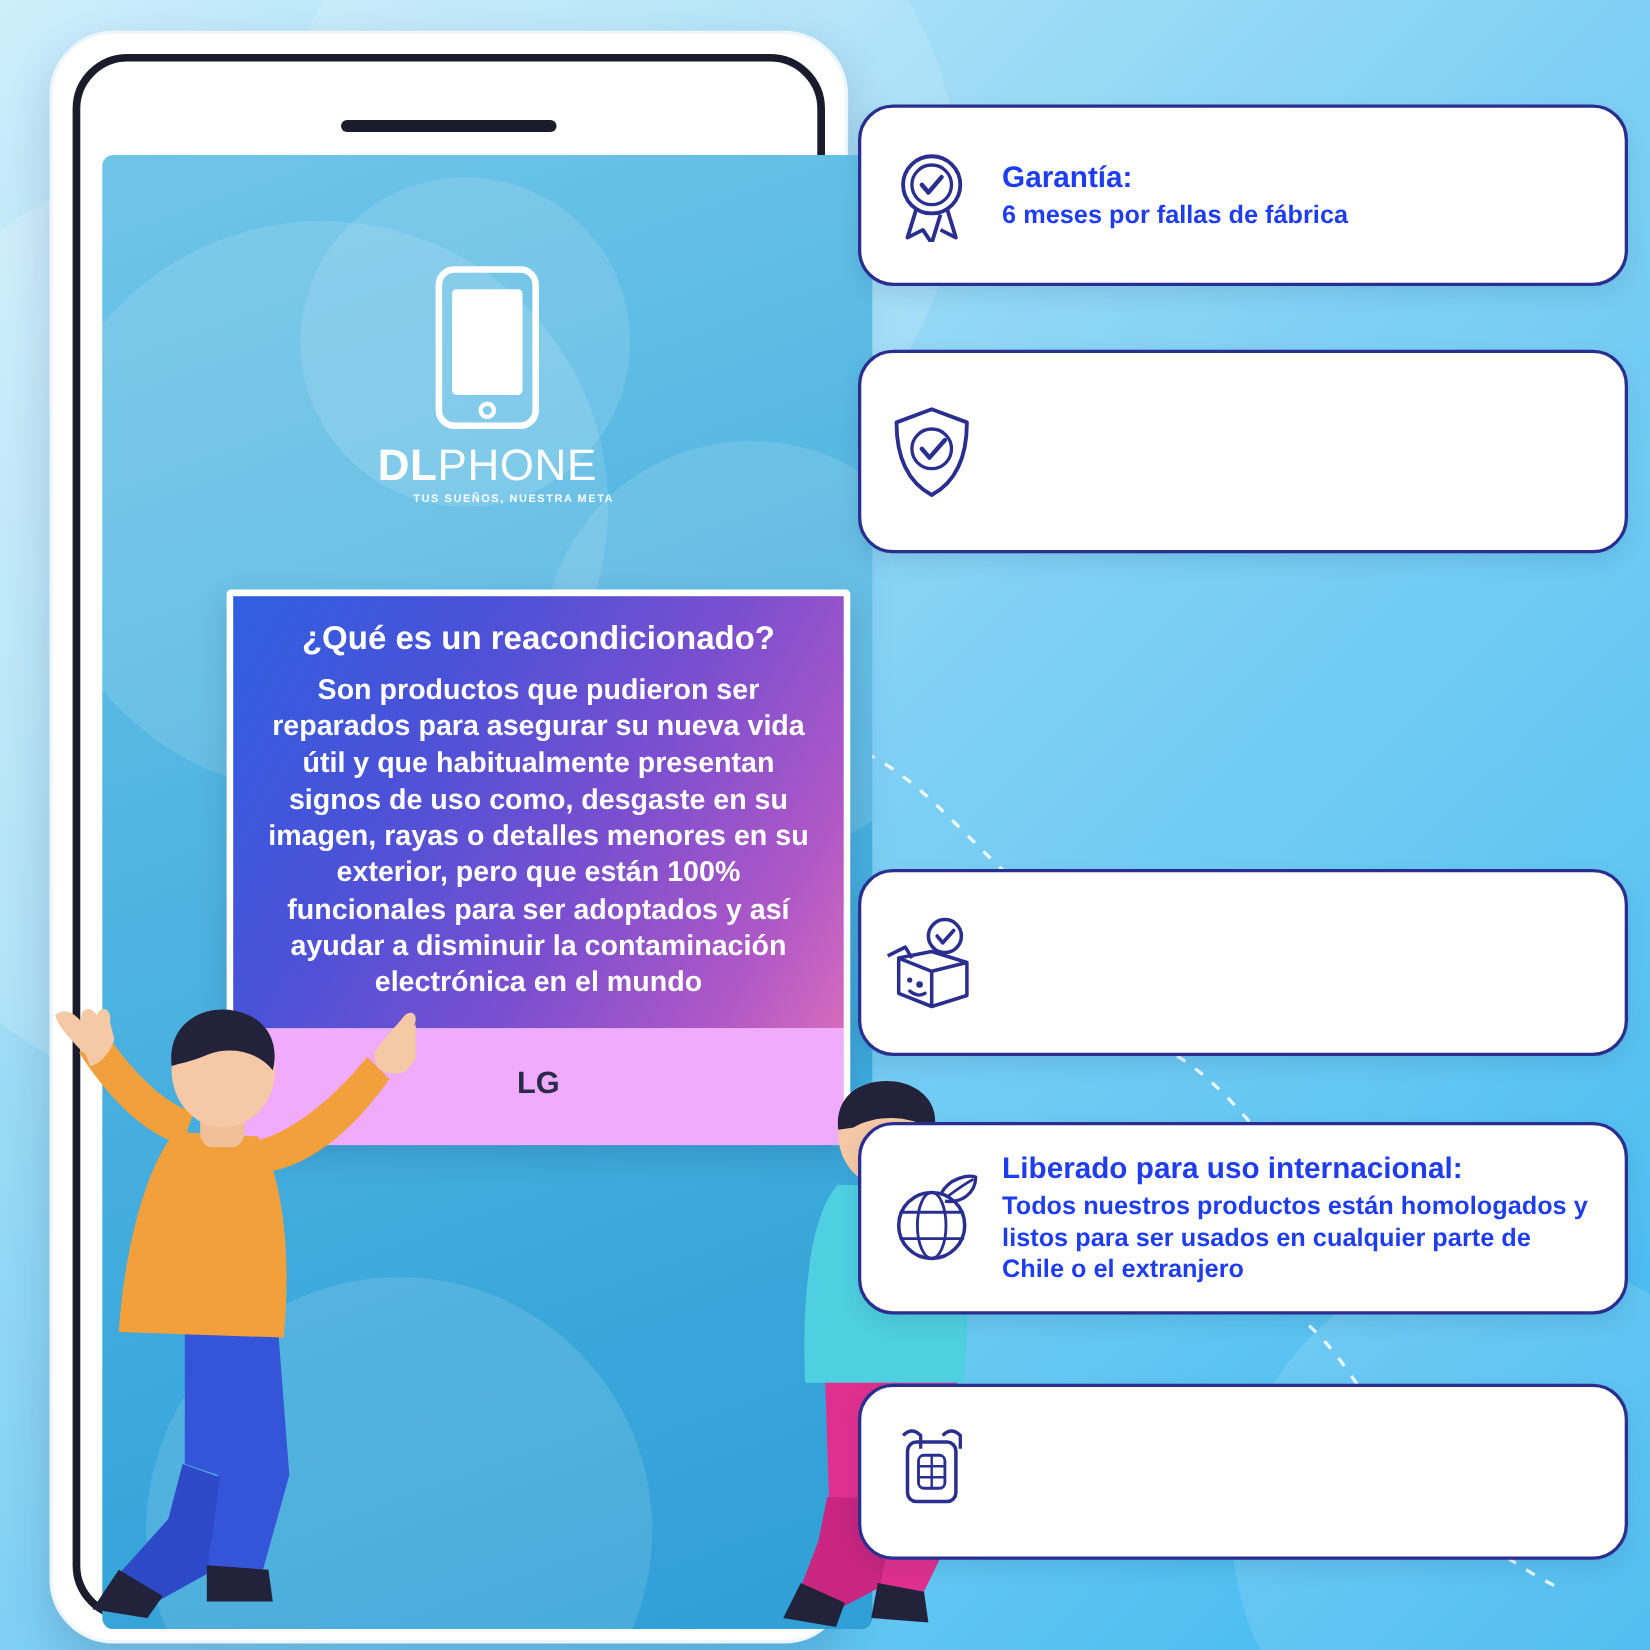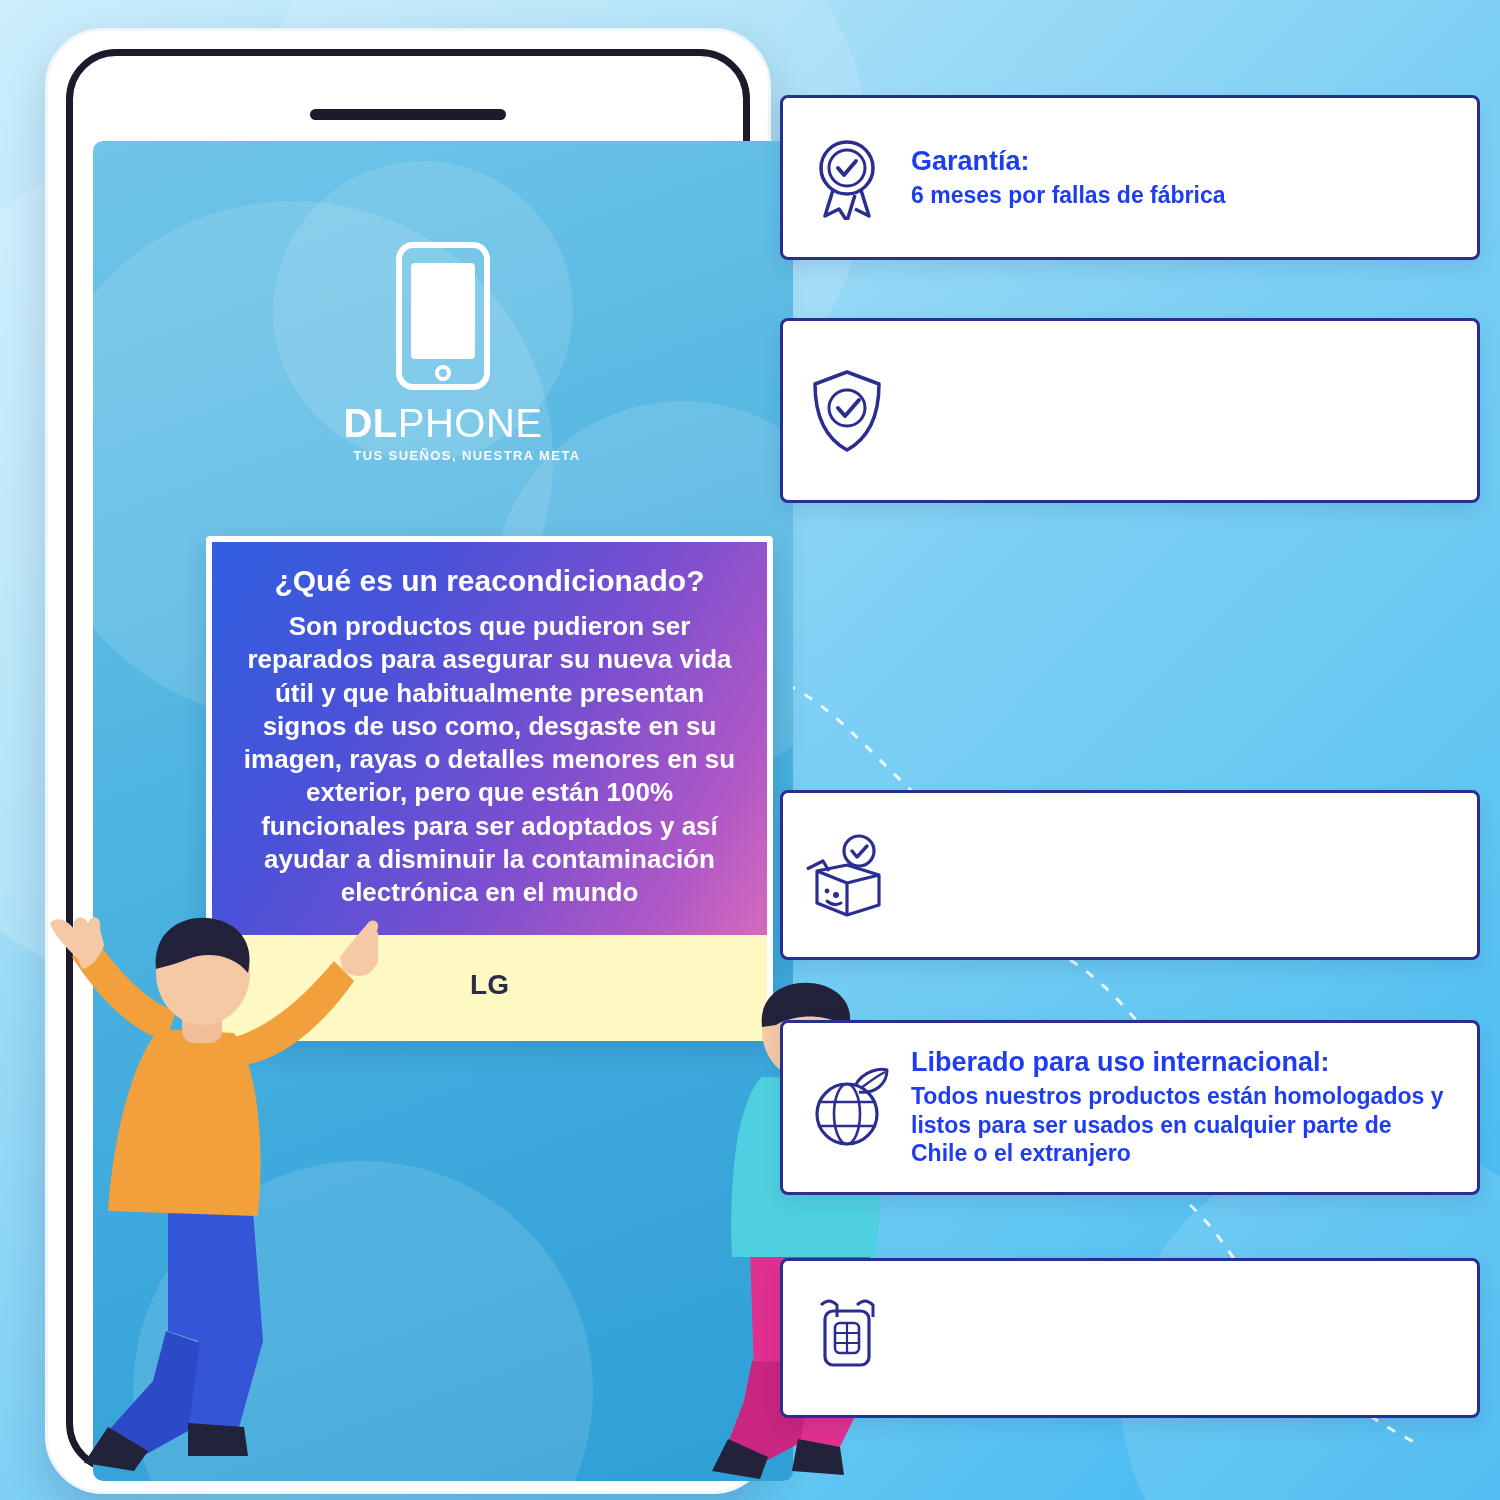--- a/index.html
+++ b/index.html
@@ -43,49 +43,49 @@
 
   .brand{
     position:absolute;left:0;right:0;top:100px;text-align:center;color:#fff;
   }
   .brand svg{display:block;margin:0 auto;}
   .brand-name{
     margin-top:10px;font-size:40px;letter-spacing:.5px;font-weight:400;
   }
   .brand-name b{font-weight:700;}
   .brand-tag{
-    margin-top:2px;font-size:13px;letter-spacing:1.4px;font-weight:600;opacity:.95;padding-left:48px;
+    margin-top:2px;font-size:10px;letter-spacing:1.4px;font-weight:600;opacity:.95;padding-left:48px;
   }
 
   .info-card{
     position:absolute;left:113px;top:395px;width:555px;
     background:#fff;border-radius:4px;padding:6px 6px 0 6px;
     box-shadow:0 10px 26px rgba(15,40,80,.16);
   }
   .info-grad{
     background:linear-gradient(120deg,#2f5fe0 0%,#4a52d8 30%,#7b4fcf 60%,#b058c6 85%,#d56bbd 100%);
     padding:22px 26px 26px 26px;color:#fff;text-align:center;
   }
   .info-title{font-size:30px;font-weight:700;margin:0 0 12px 0;}
   .info-body{font-size:26px;font-weight:700;line-height:1.28;margin:0;}
   .model-bar{
-    background:#fef9c3;text-align:center;padding:34px 0 40px 0;
+    background:#f0abfc;text-align:center;padding:34px 0 40px 0;
     font-size:28px;font-weight:700;color:#2b2b4a;
   }
 
   
   .person{position:absolute;}
   .p-left{left:0px;bottom:20px;width:330px;height:560px;}
   .p-right{left:640px;bottom:10px;width:260px;height:500px;}
 
   
   .features{position:absolute;left:780px;top:0;width:720px;height:1500px;}
   .card{
     position:absolute;left:0;width:700px;
-    background:#fff;border:3px solid #2a2f8f;border-radius:8px;
+    background:#fff;border:3px solid #2a2f8f;border-radius:32px;
     display:flex;align-items:center;gap:16px;
     padding:16px 26px 16px 16px;box-sizing:border-box;
     box-shadow:0 8px 18px rgba(20,40,90,.10);
   }
   .card .ico{flex:0 0 auto;width:96px;display:flex;align-items:center;justify-content:center;}
   .card .txt{flex:1 1 auto;}
   .c-title{color:#1f3df0;font-size:27px;font-weight:700;margin:0 0 4px 0;line-height:1.15;}
   .c-desc{color:#1f3df0;font-size:23px;font-weight:700;margin:0;line-height:1.24;}
 
   .card1{top:95px;height:165px;}

